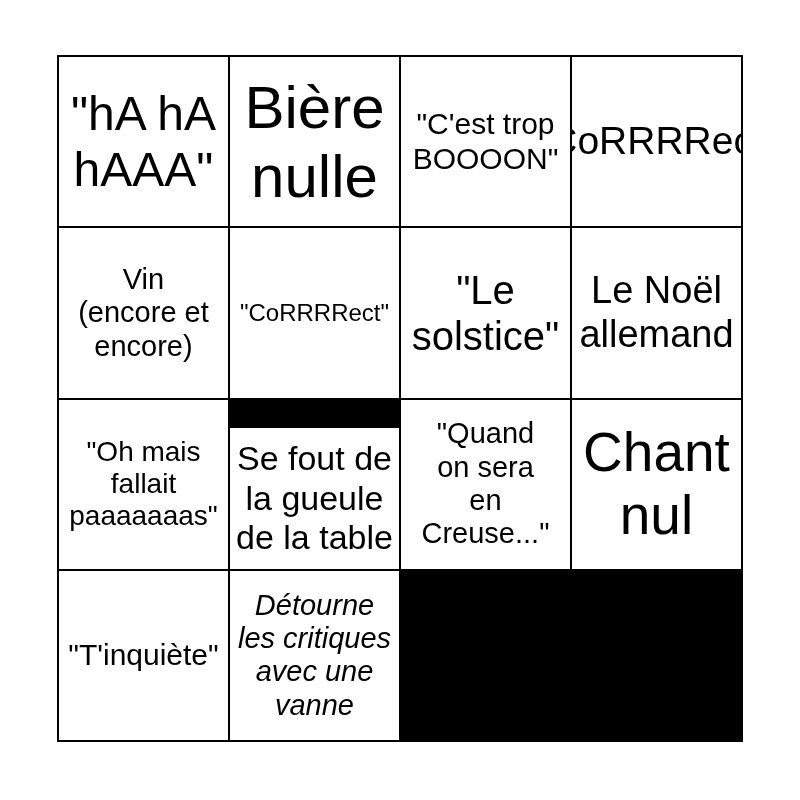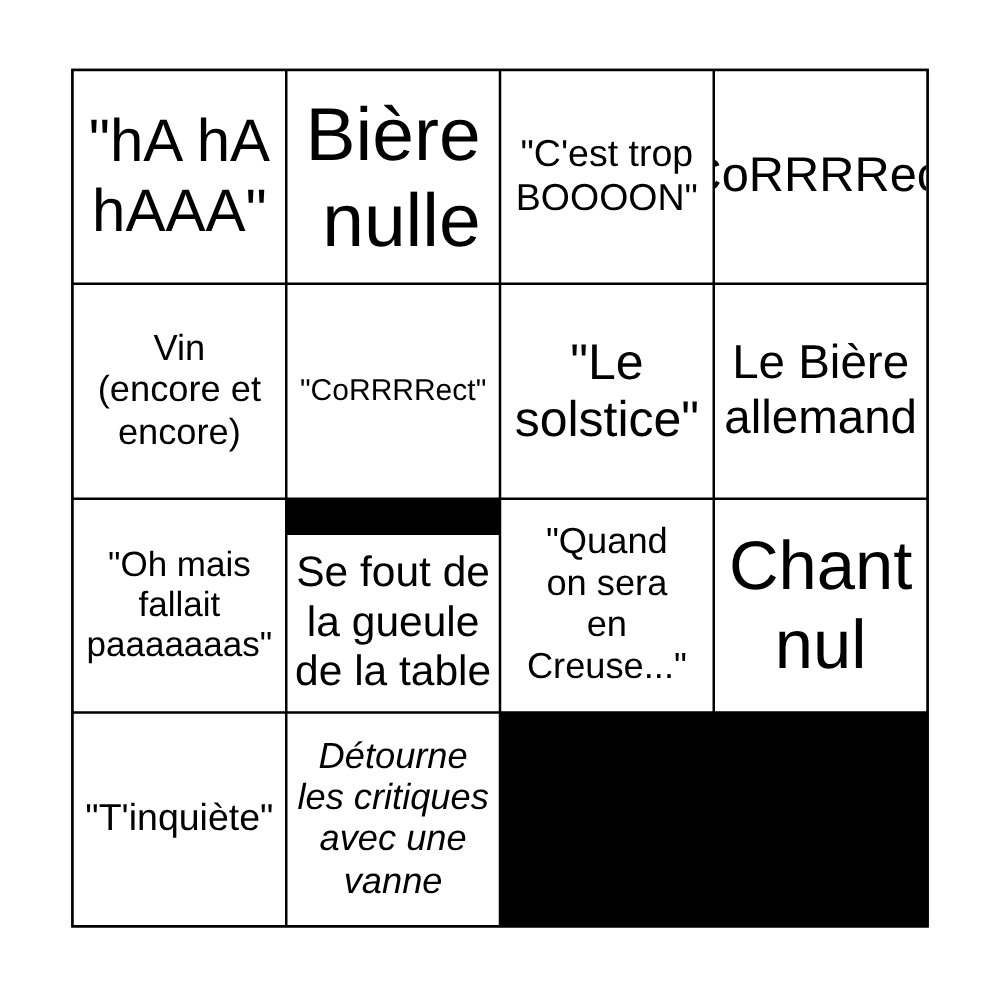--- a/index.html
+++ b/index.html
@@ -34,21 +34,21 @@
     white-space: pre-line;
     line-height: 1.15;
     padding: 2px;
     box-sizing: border-box;
     font-family: "Liberation Sans", sans-serif;
     overflow: hidden;
     cursor: pointer;
   }
   
   .c0  { font-size: 48px; }
-  .c1  { font-size: 60px; text-align: right; }
+  .c1  { font-size: 60px; }
   .c2  { font-size: 42px; }
   .c3  { font-size: 33px; }
   .c4  { font-size: 30px; }
   .c5  { font-size: 39px; }
   .c6  { font-size: 29px; }
   .c7  { font-size: 24px; }
   .c8  { font-size: 40px; }
   .c9  { font-size: 38px; }
   .c10 { font-size: 28px; }
   .c11 { font-size: 34px; margin-top: 28px; }
@@ -67,21 +67,21 @@
 nulle</div>
   <div class="cell c4">"C'est trop
 BOOOON"</div>
   <div class="cell c5">CoRRRRect</div>
   <div class="cell c6">Vin
 (encore et
 encore)</div>
   <div class="cell c7">"CoRRRRect"</div>
   <div class="cell c8">"Le
 solstice"</div>
-  <div class="cell c9">Le Bière
+  <div class="cell c9">Le Noël
 allemand</div>
   <div class="cell c10">"Oh mais
 fallait
 paaaaaaas"</div>
   <div class="cell c11">Se fout de
 la gueule
 de la table</div>
   <div class="cell c12">"Quand
 on sera
 en

